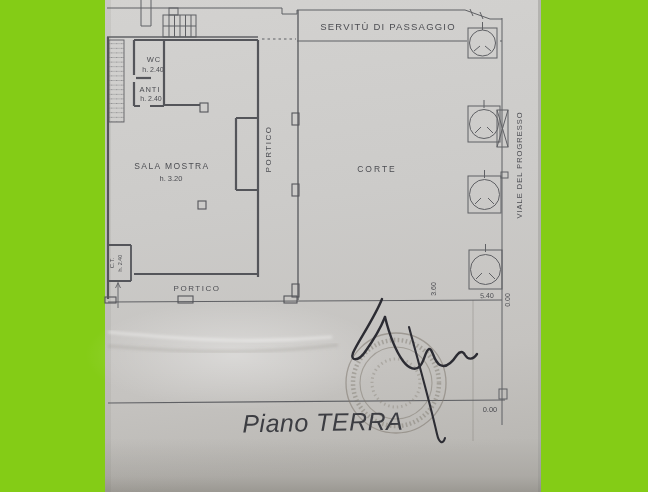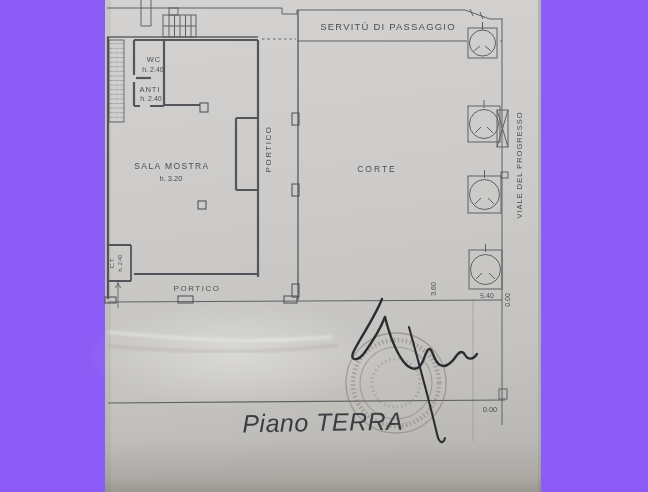--- a/index.html
+++ b/index.html
@@ -1,18 +1,18 @@
 <!DOCTYPE html>
 <html><head>
 <meta charset="utf-8">
 <style>
   html,body{margin:0;padding:0;background:#ffffff;}
   #screenshot{
     position:relative;width:648px;height:492px;overflow:hidden;
-    background:#8b5cf6;font-family:"Liberation Sans",sans-serif;
+    background:#84cc16;font-family:"Liberation Sans",sans-serif;
   }
   svg text{
     font-family:"Liberation Sans","DejaVu Sans",sans-serif;
     fill:#4c4d52;
   }
   .plan-label{letter-spacing:1.2px;}
   .title-text{font-style:italic;fill:#3c3d42;}
 </style>
 </head>
 <body>

